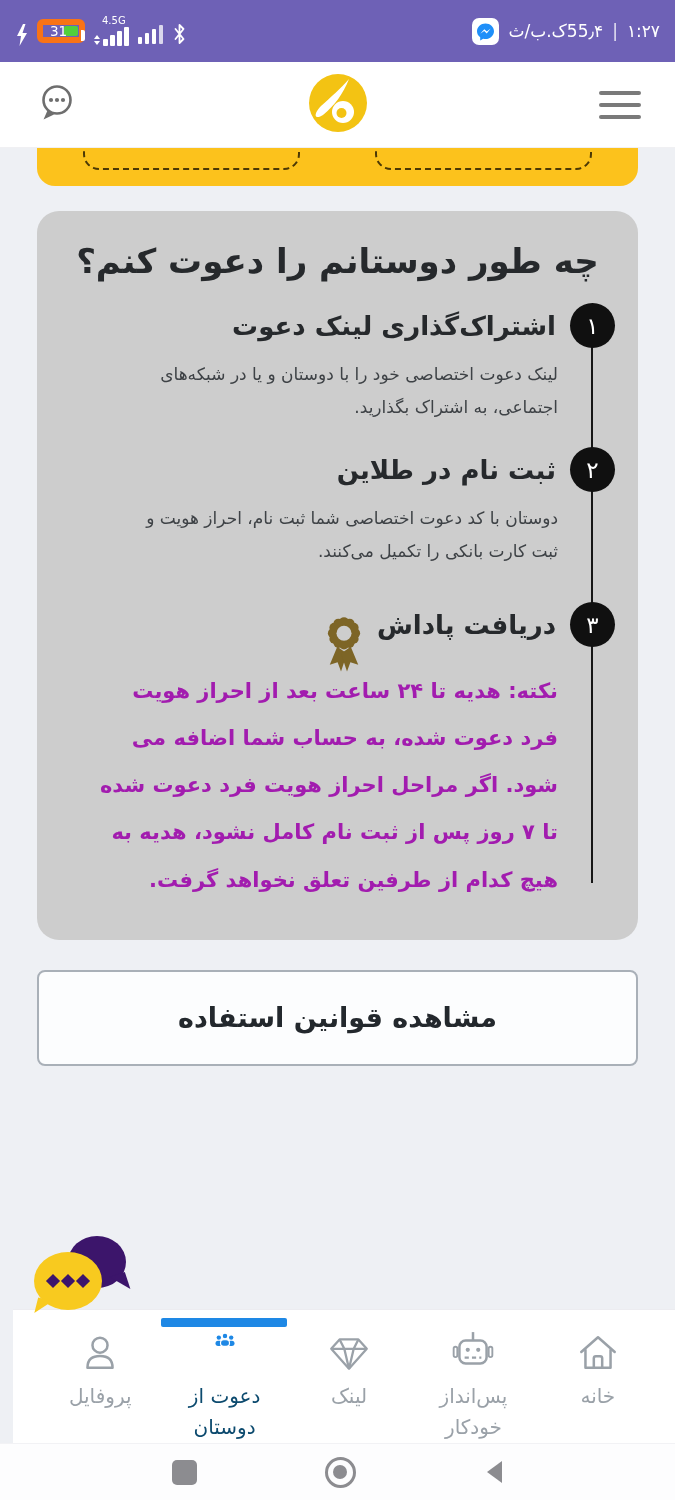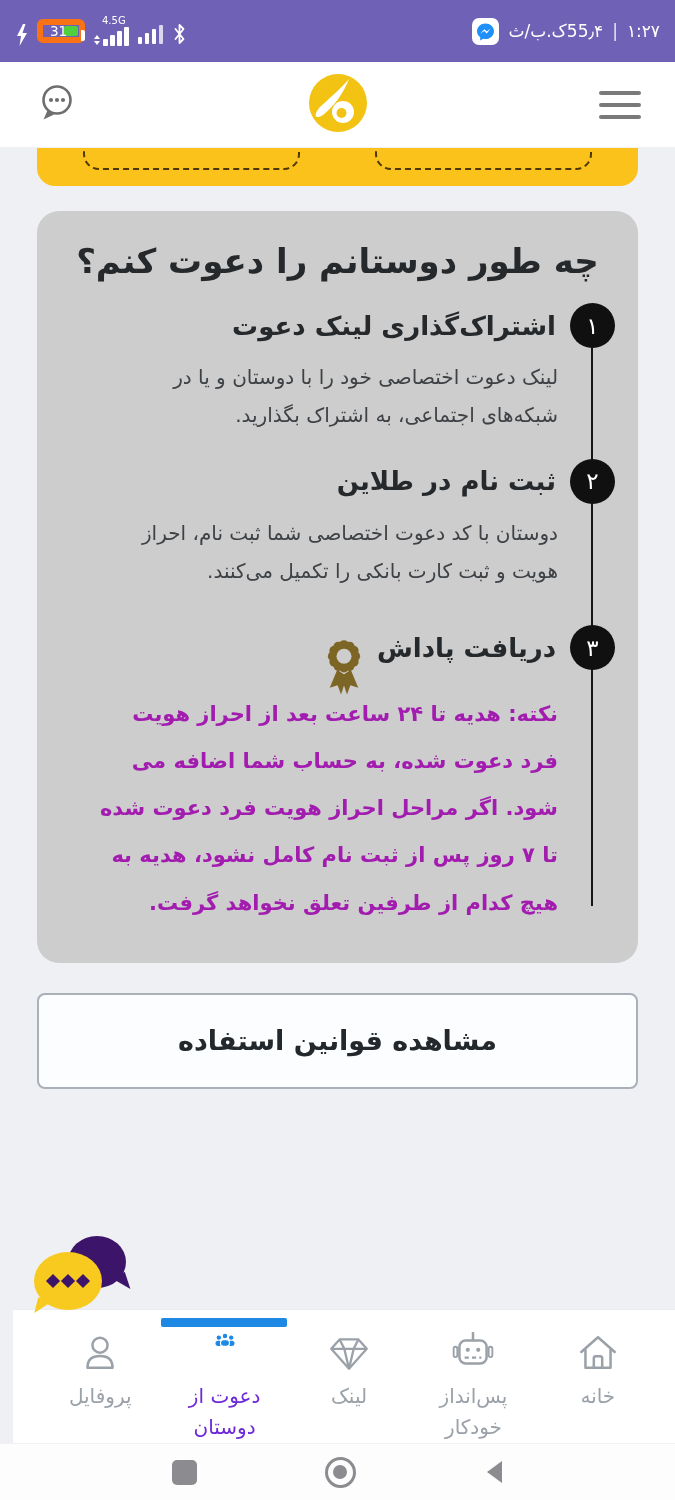--- a/index.html
+++ b/index.html
@@ -54,21 +54,21 @@
   .timeline{ position:absolute; right:45px; top:100px; bottom:57px; width:2.5px;
              background:#161616; }
   .card-title{ font-size:34px; font-weight:bold; color:#26292c; text-align:center;
                margin-bottom:22px; }
   .step-head{ display:flex; align-items:center; padding-right:23px; margin-top:16px; }
   .step-num{ width:45px; height:45px; border-radius:50%; background:#101010; color:#fff;
              display:flex; align-items:center; justify-content:center; font-size:23px;
              margin-left:14px; flex-shrink:0; position:relative; z-index:2; }
   .step-title{ font-size:26px; font-weight:bold; color:#26292c; }
   .medal{ margin-right:12px; position:relative; top:20px; }
-  .step-body{ font-size:20px; color:#3e4246; line-height:1.92; text-align:right;
+  .step-body{ font-size:17px; color:#3e4246; line-height:1.92; text-align:right;
               padding:10px 80px 8px 78px; }
   .note{ font-size:21px; font-weight:bold; color:#a21caf; line-height:2.25;
          text-align:right; padding:10px 80px 0 52px; }
 
   
   .terms{ margin:30px 37px 0; height:96px; background:#fcfdfe;
           border:2px solid #a9b0b8; border-radius:8px; width:601px;
           display:flex; align-items:center; justify-content:center;
           font-size:27px; font-weight:bold; color:#23282d; direction:rtl;
           cursor:pointer; font-family:"DejaVu Sans", sans-serif; }
@@ -91,21 +91,21 @@
             display:block; }
 
   
   .bottomnav{ position:absolute; left:13px; top:1310px; width:675px; height:133px;
               background:#fff; overflow:hidden; box-shadow:0 -1px 0 #ececf0; z-index:4;}
   .nav-items{ display:flex; height:100%; padding:0 28px 0 25px; }
   .nav-item{ flex:1; display:flex; flex-direction:column; align-items:center;
              padding-top:20px; gap:5px; color:#9aa1a8; cursor:pointer; }
   .nav-label{ font-size:20px; line-height:1.55; width:112px; text-align:center;
               direction:rtl; }
-  .nav-item.active{ color:#6d28d9;gap:32px; }
+  .nav-item.active{ color:#0c4a6e;gap:32px; }
   .nav-indicator{ position:absolute; top:8px; left:148px; width:126px; height:9px;
                   background:#1e88e5; border-radius:2px; }
 
   
   .androidbar{ position:absolute; left:0; top:1443px; width:675px; height:57px;
                background:#fdfdfe; display:flex; align-items:center; z-index:7;
                justify-content:center; gap:128px; border-top:1px solid #f2f2f5;}
   .a-sq{ width:25px; height:25px; background:#8c8c90; border-radius:5px; cursor:pointer;}
   .a-ci{ width:31px; height:31px; border:3.5px solid #8c8c90; border-radius:50%;
          display:flex; align-items:center; justify-content:center; cursor:pointer;}

